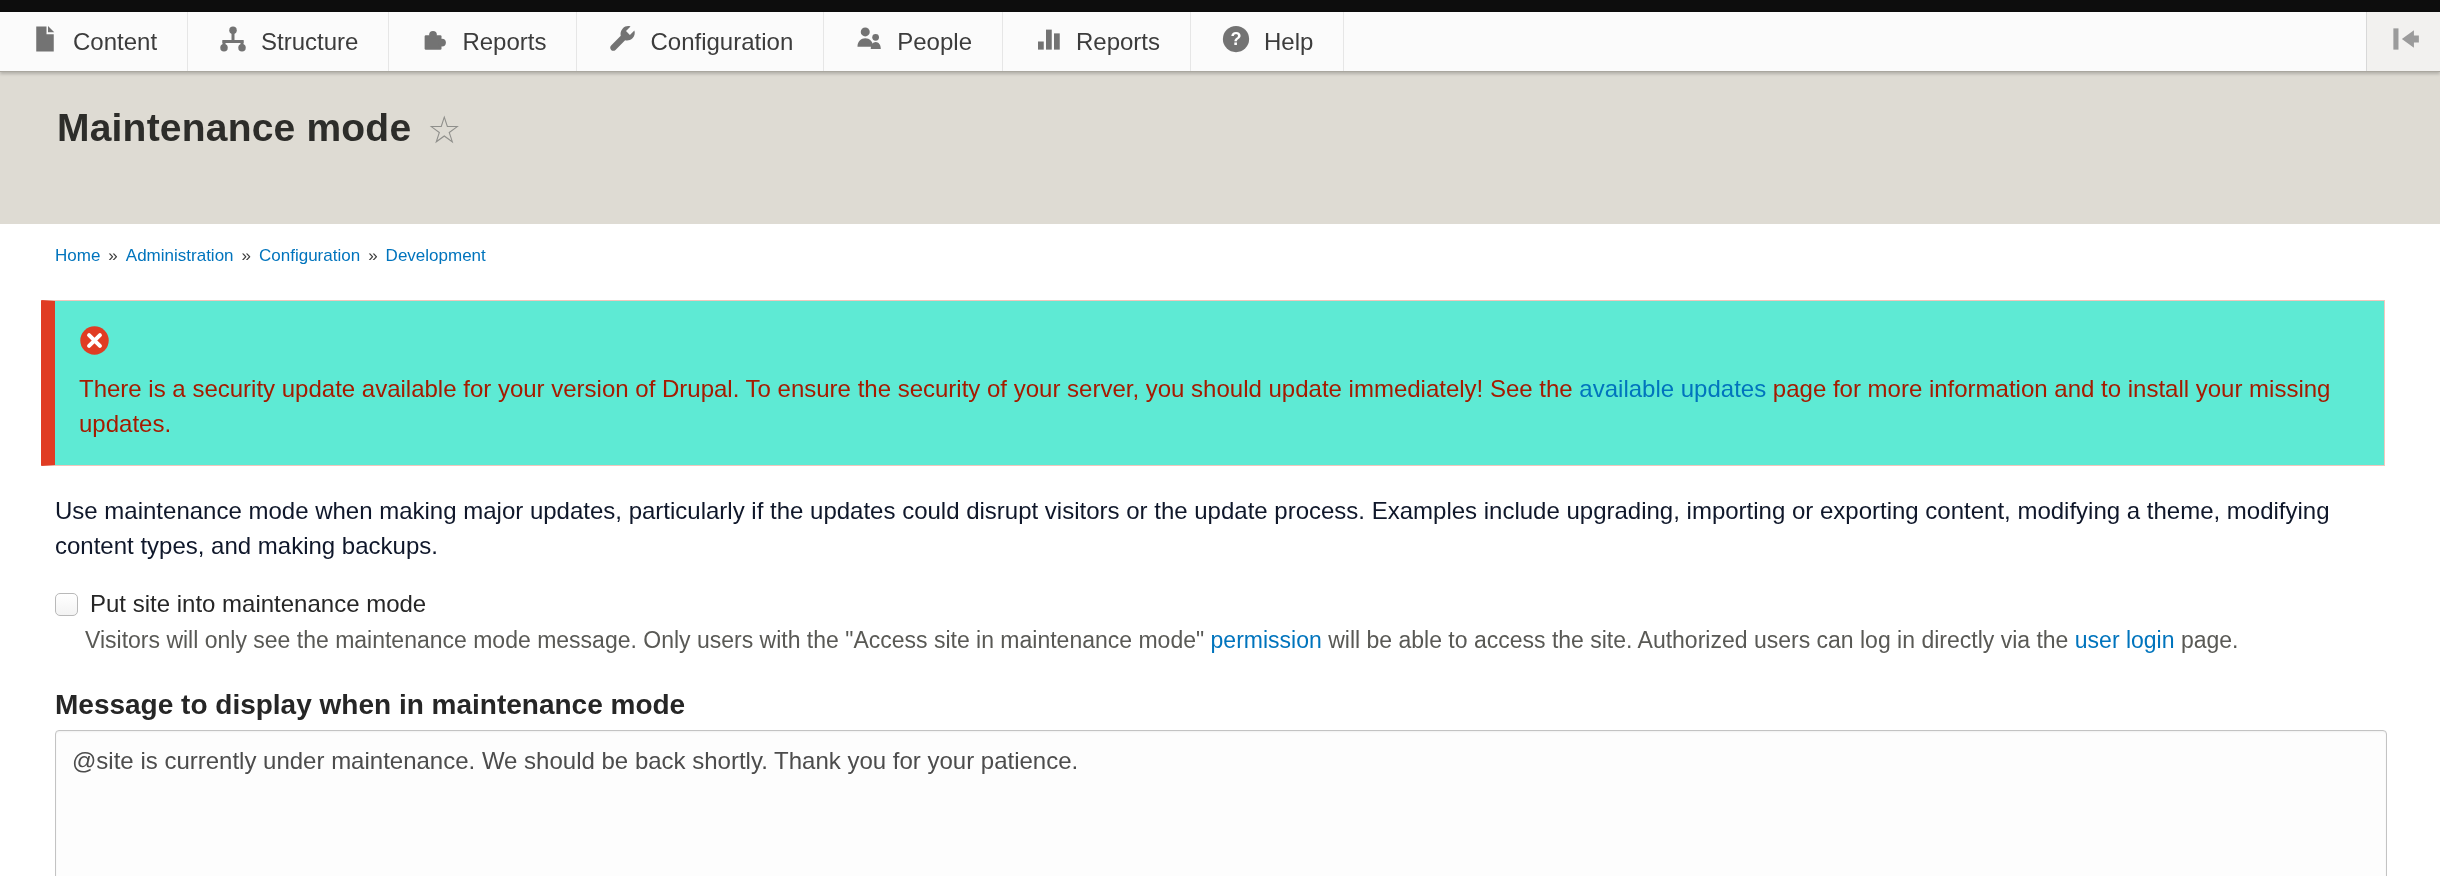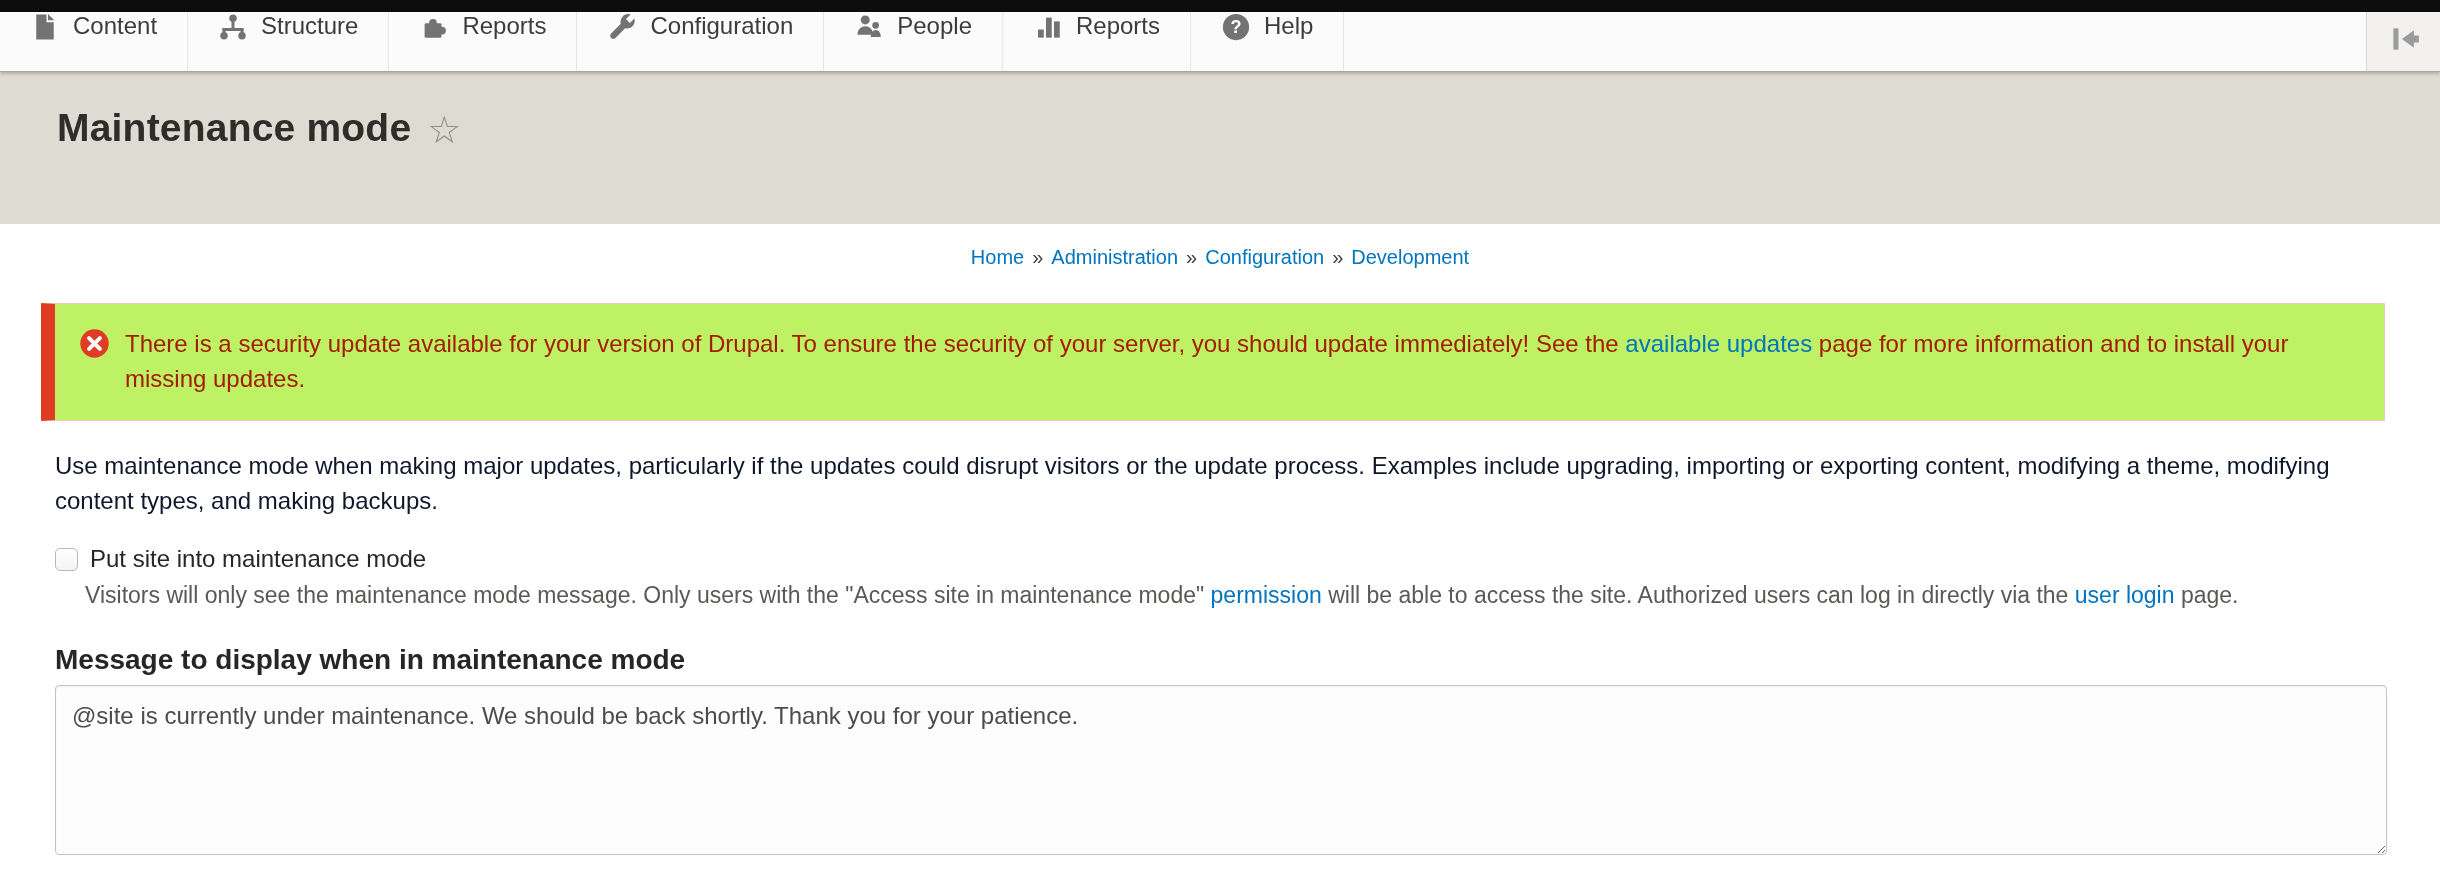--- a/index.html
+++ b/index.html
@@ -20,20 +20,21 @@
     background: #fbfbfb;
     display: flex;
     align-items: stretch;
     border-bottom: 1px solid #aaa79f;
     box-shadow: 0 2px 3px rgba(0,0,0,.2);
     position: relative;
     z-index: 5;
   }
   .toolbar-item {
     display: flex;
+    align-items: center;
     gap: 13px;
     padding: 0 30px;
     border-right: 1px solid #e6e6e6;
     color: #3c3c3c;
     font-size: 24px;
     cursor: pointer;
     white-space: nowrap;
   }
   .toolbar-item svg { width: 30px; height: 30px; flex: 0 0 auto; }
   .toolbar-spacer { flex: 1 1 auto; }
@@ -66,39 +67,40 @@
   .star-icon {
     font-size: 38px;
     color: #8f8f8b;
     line-height: 48px;
     cursor: pointer;
   }
 
   
   .content { padding: 22px 55px 0 55px; background: #fff; }
 
-  .breadcrumb { font-size: 20px; color: #3c3c3c; text-align: center; }
+  .breadcrumb { font-size: 17px; color: #3c3c3c; }
   .breadcrumb a { color: #0074bd; text-decoration: none; cursor: pointer; }
   .breadcrumb .sep { margin: 0 8px; color: #3c3c3c; }
 
   a.inline-link { color: #0074bd; text-decoration: none; cursor: pointer; }
 
   
   .message-error {
     margin-top: 34px;
     margin-left: -14px;
-    background: #bef264;
+    background: #5eead4;
     border: 1px solid #f0c7bd;
     border-left: 14px solid #e03c23;
     padding: 22px 28px 24px 24px;
     display: flex;
     gap: 15px;
     color: #a51b00;
     line-height: 35px;
     border-radius: 1px;
+    flex-direction: column;
   }
   .error-icon { flex: 0 0 auto; width: 31px; height: 31px; margin-top: 2px; }
   .message-error .msg-text { flex: 1 1 auto; }
 
   .intro {
     margin-top: 27px;
     line-height: 35px;
     color: #0f172a;
   }
 

